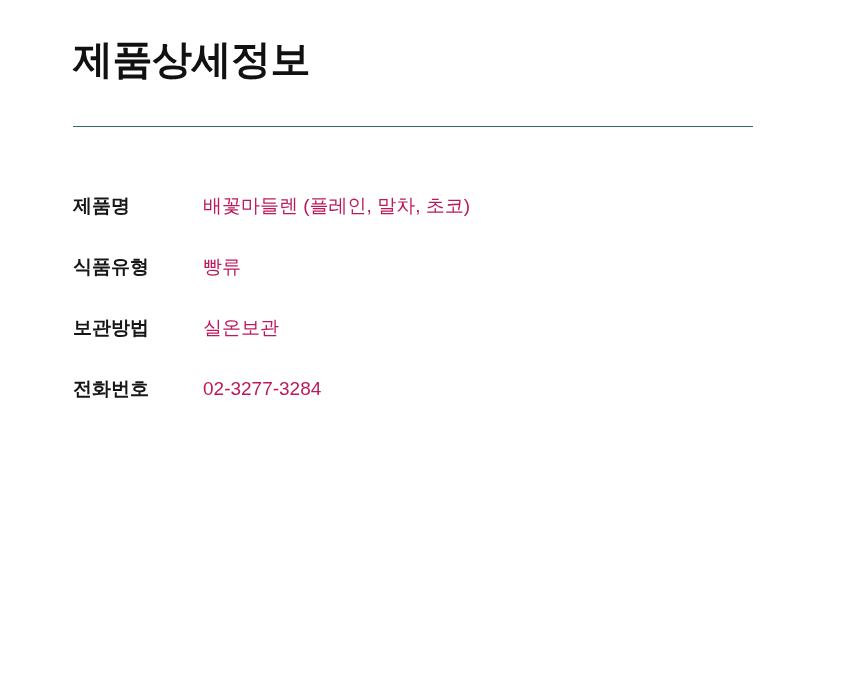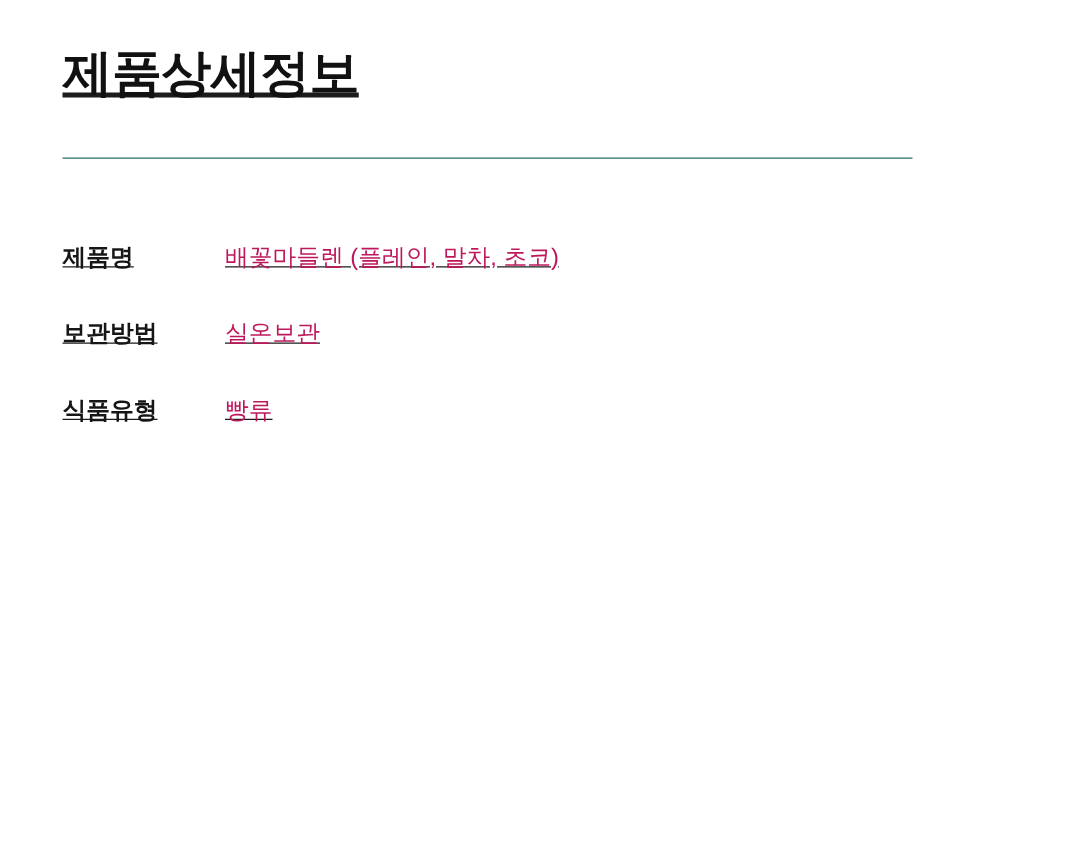--- a/index.html
+++ b/index.html
@@ -12,22 +12,21 @@
     background: #ffffff;
     font-family: "Liberation Sans", "DejaVu Sans", sans-serif;
     color: #1c1c1c;
     overflow: hidden;
   }
   .page {
     position: relative;
     width: 860px;
     height: 588px;
     box-sizing: border-box;
-    padding: 0 50px;
-    text-decoration: underline;
+    padding: 0 73px;
   }
   .doc-title {
     margin: 0;
     padding-top: 34px;
     font-size: 40px;
     line-height: 1.25;
     font-weight: 700;
     letter-spacing: -0.5px;
     color: #111111;
   }
@@ -74,23 +73,27 @@
 
   <div class="divider" style="background: rgb(47, 111, 104);"></div>
 
   <table class="spec-table">
     <tbody>
       <tr>
         <td class="spec-label">제품명</td>
         <td class="spec-value">배꽃마들렌 (플레인, 말차, 초코)</td>
       </tr>
       <tr>
+        <td class="spec-label">식품유형</td>
+        <td class="spec-value">빵류</td>
+      </tr>
+      <tr>
         <td class="spec-label">보관방법</td>
         <td class="spec-value">실온보관</td>
       </tr>
       <tr>
-        <td class="spec-label">식품유형</td>
-        <td class="spec-value">빵류</td>
+        <td class="spec-label">전화번호</td>
+        <td class="spec-value">02-3277-3284</td>
       </tr>
     </tbody>
   </table>
 
 </div>
 
 </body></html>

